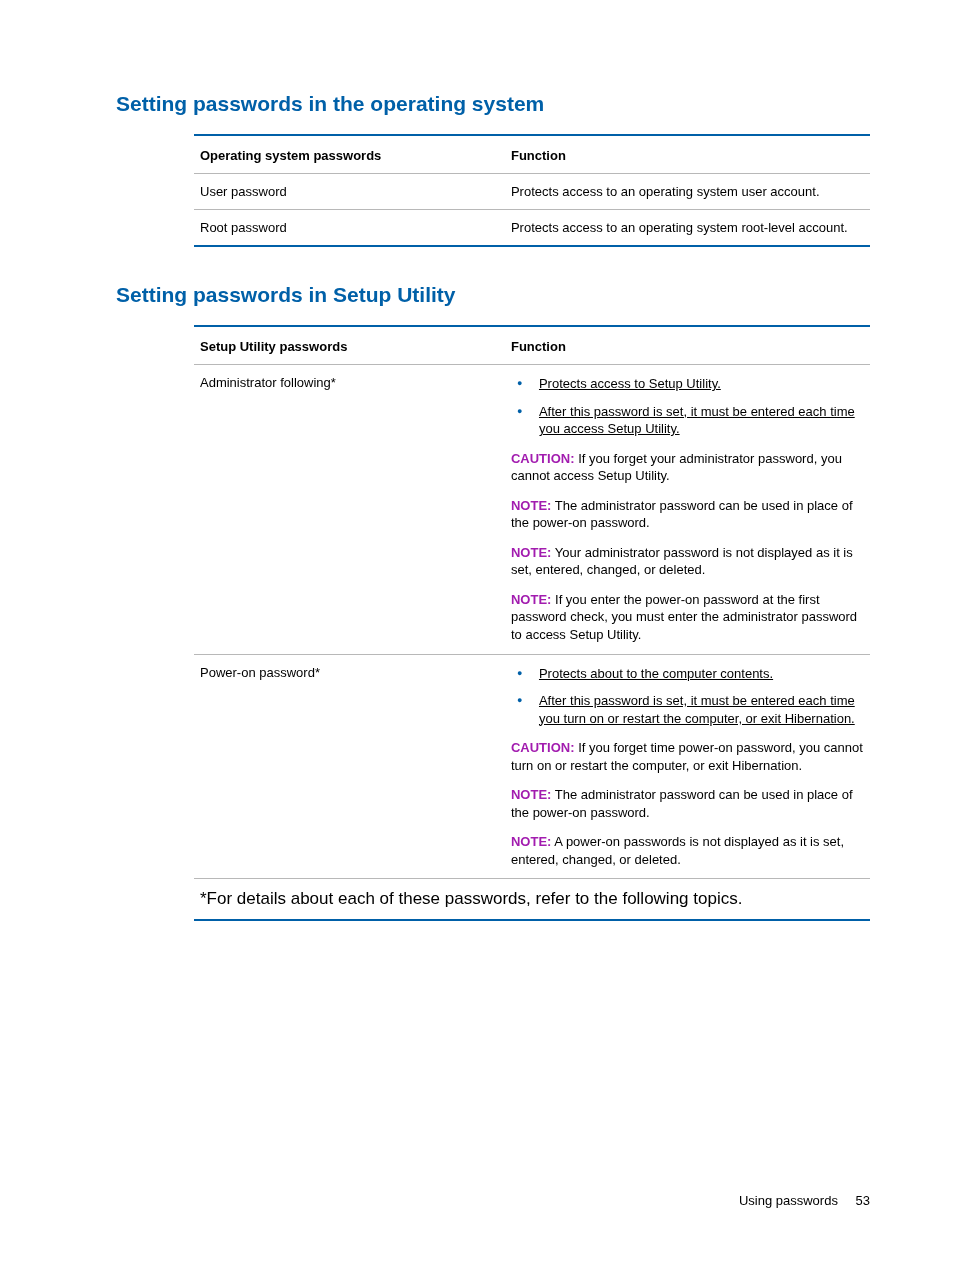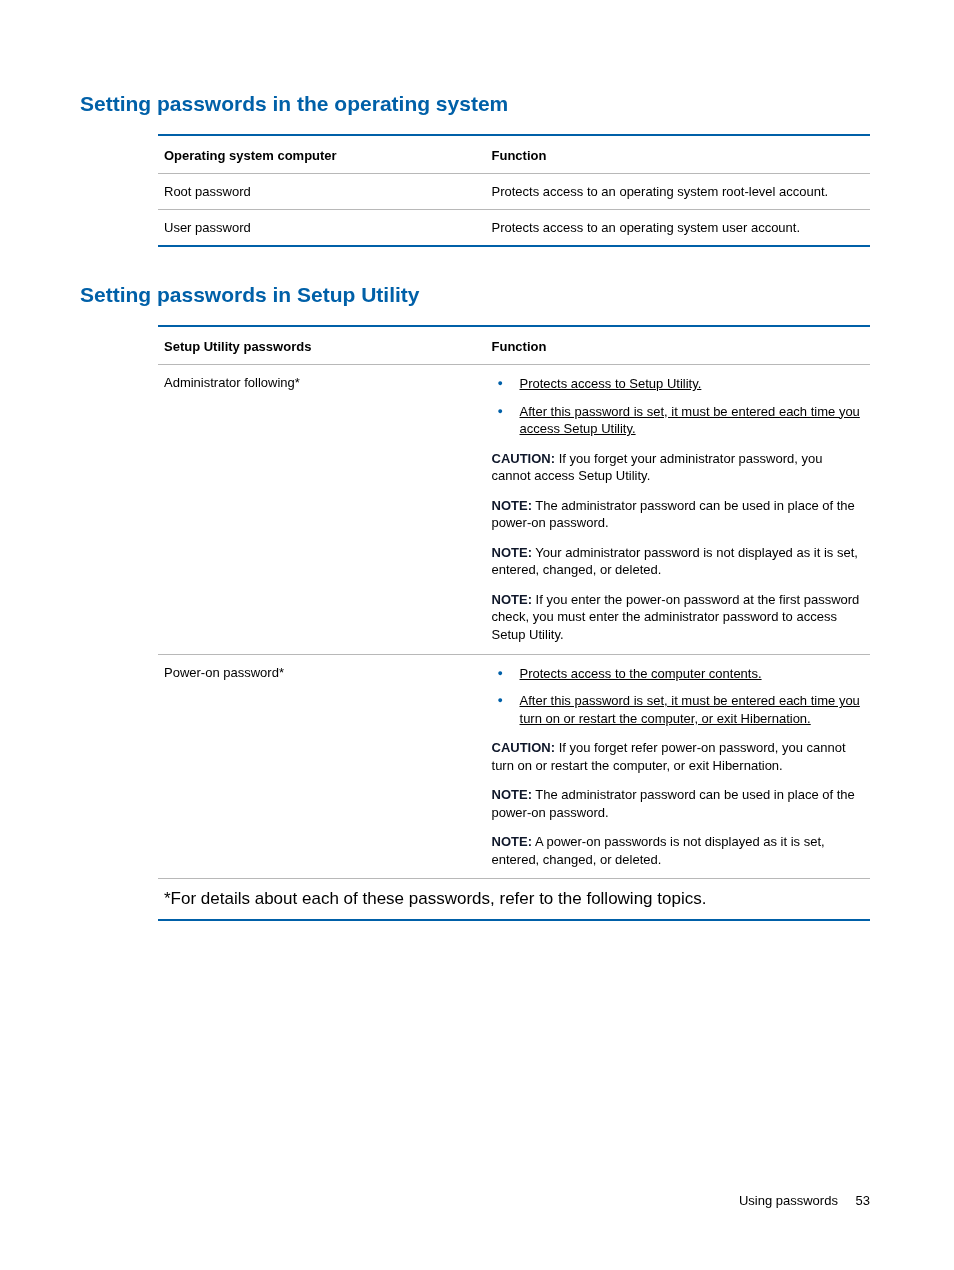--- a/index.html
+++ b/index.html
@@ -1,17 +1,17 @@
 <!DOCTYPE html>
 <html><head>
 <meta charset="utf-8">
 <style>
   * { box-sizing: border-box; margin: 0; padding: 0; }
   html, body { width: 954px; background: #fff; font-family: Arial, Helvetica, sans-serif; color: #000; }
-  .page { padding: 92px 84px 60px 80px; min-height: 1270px; position: relative; }
+  .page { padding: 92px 84px 60px 116px; min-height: 1270px; position: relative; }
   h2.section-heading {
     color: #0060a8;
     font-size: 21px;
     font-weight: bold;
     margin-bottom: 18px;
   }
   .table-wrap {
     margin-left: 78px;
     margin-bottom: 36px;
   }
@@ -49,21 +49,21 @@
   ul.bullets li::before {
     content: "●";
     color: #0060a8;
     font-size: 9px;
     position: absolute;
     left: 6px;
     top: 2px;
   }
   .noteblock { margin: 0 0 12px 0; line-height: 1.35; }
   .noteblock:last-child { margin-bottom: 0; }
-  .tag { color: #0f172a; font-weight: bold; }
+  .tag { color: #a21caf; font-weight: bold; }
   tfoot td {
     padding: 10px 6px 10px 6px;
     font-size: 17px;
     border-top: 1px solid #b8b8b8;
   }
   .footer {
     position: absolute;
     bottom: 62px;
     right: 84px;
     font-size: 13px;
@@ -77,32 +77,32 @@
 
   <h2 class="section-heading">Setting passwords in the operating system</h2>
   <div class="table-wrap">
     <table>
       <colgroup>
           <col class="c1">
           <col class="c2">
         </colgroup>
       <thead>
         <tr>
-          <th>Operating system computer</th>
+          <th>Operating system passwords</th>
           <th>Function</th>
         </tr>
       </thead>
       <tbody>
         <tr>
+          <td>User password</td>
+          <td>Protects access to an operating system user account.</td>
+        </tr>
+        <tr>
           <td>Root password</td>
           <td>Protects access to an operating system root-level account.</td>
-        </tr>
-        <tr>
-          <td>User password</td>
-          <td>Protects access to an operating system user account.</td>
         </tr>
       </tbody>
     </table>
   </div>
 
   <h2 class="section-heading">Setting passwords in Setup Utility</h2>
   <div class="table-wrap">
     <table>
       <colgroup>
           <col class="c1">
@@ -139,26 +139,26 @@
               <span class="tag">NOTE:</span>
               <span>If you enter the power-on password at the first password check, you must enter the administrator password to access Setup Utility.</span>
             </div>
           </td>
         </tr>
 
         <tr>
           <td>Power-on password*</td>
           <td>
             <ul class="bullets">
-              <li>Protects access to the computer contents.</li>
+              <li>Protects about to the computer contents.</li>
               <li>After this password is set, it must be entered each time you turn on or restart the computer, or exit Hibernation.</li>
             </ul>
             <div class="noteblock">
               <span class="tag">CAUTION:</span>
-              <span>If you forget refer power-on password, you cannot turn on or restart the computer, or exit Hibernation.</span>
+              <span>If you forget time power-on password, you cannot turn on or restart the computer, or exit Hibernation.</span>
             </div>
             <div class="noteblock">
               <span class="tag">NOTE:</span>
               <span>The administrator password can be used in place of the power-on password.</span>
             </div>
             <div class="noteblock">
               <span class="tag">NOTE:</span>
               <span>A power-on passwords is not displayed as it is set, entered, changed, or deleted.</span>
             </div>
           </td>

